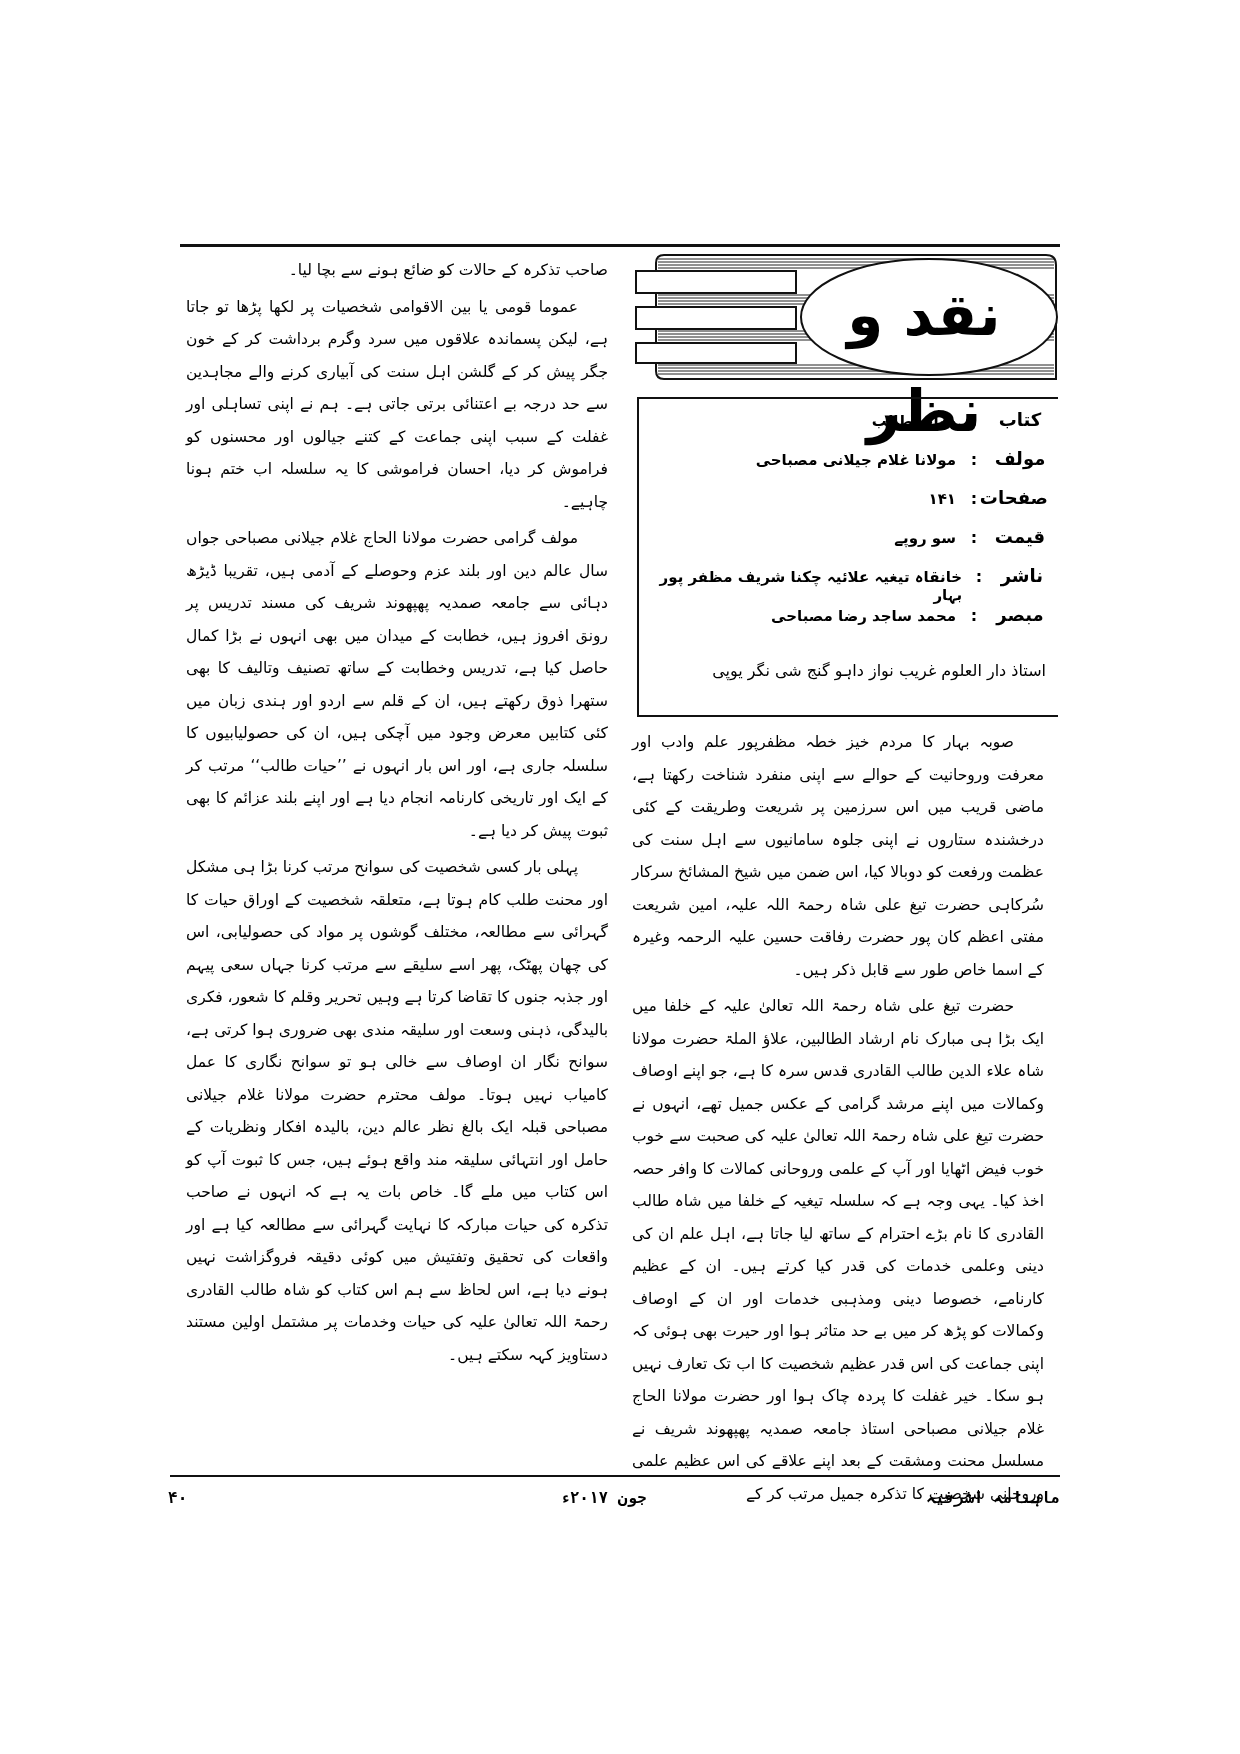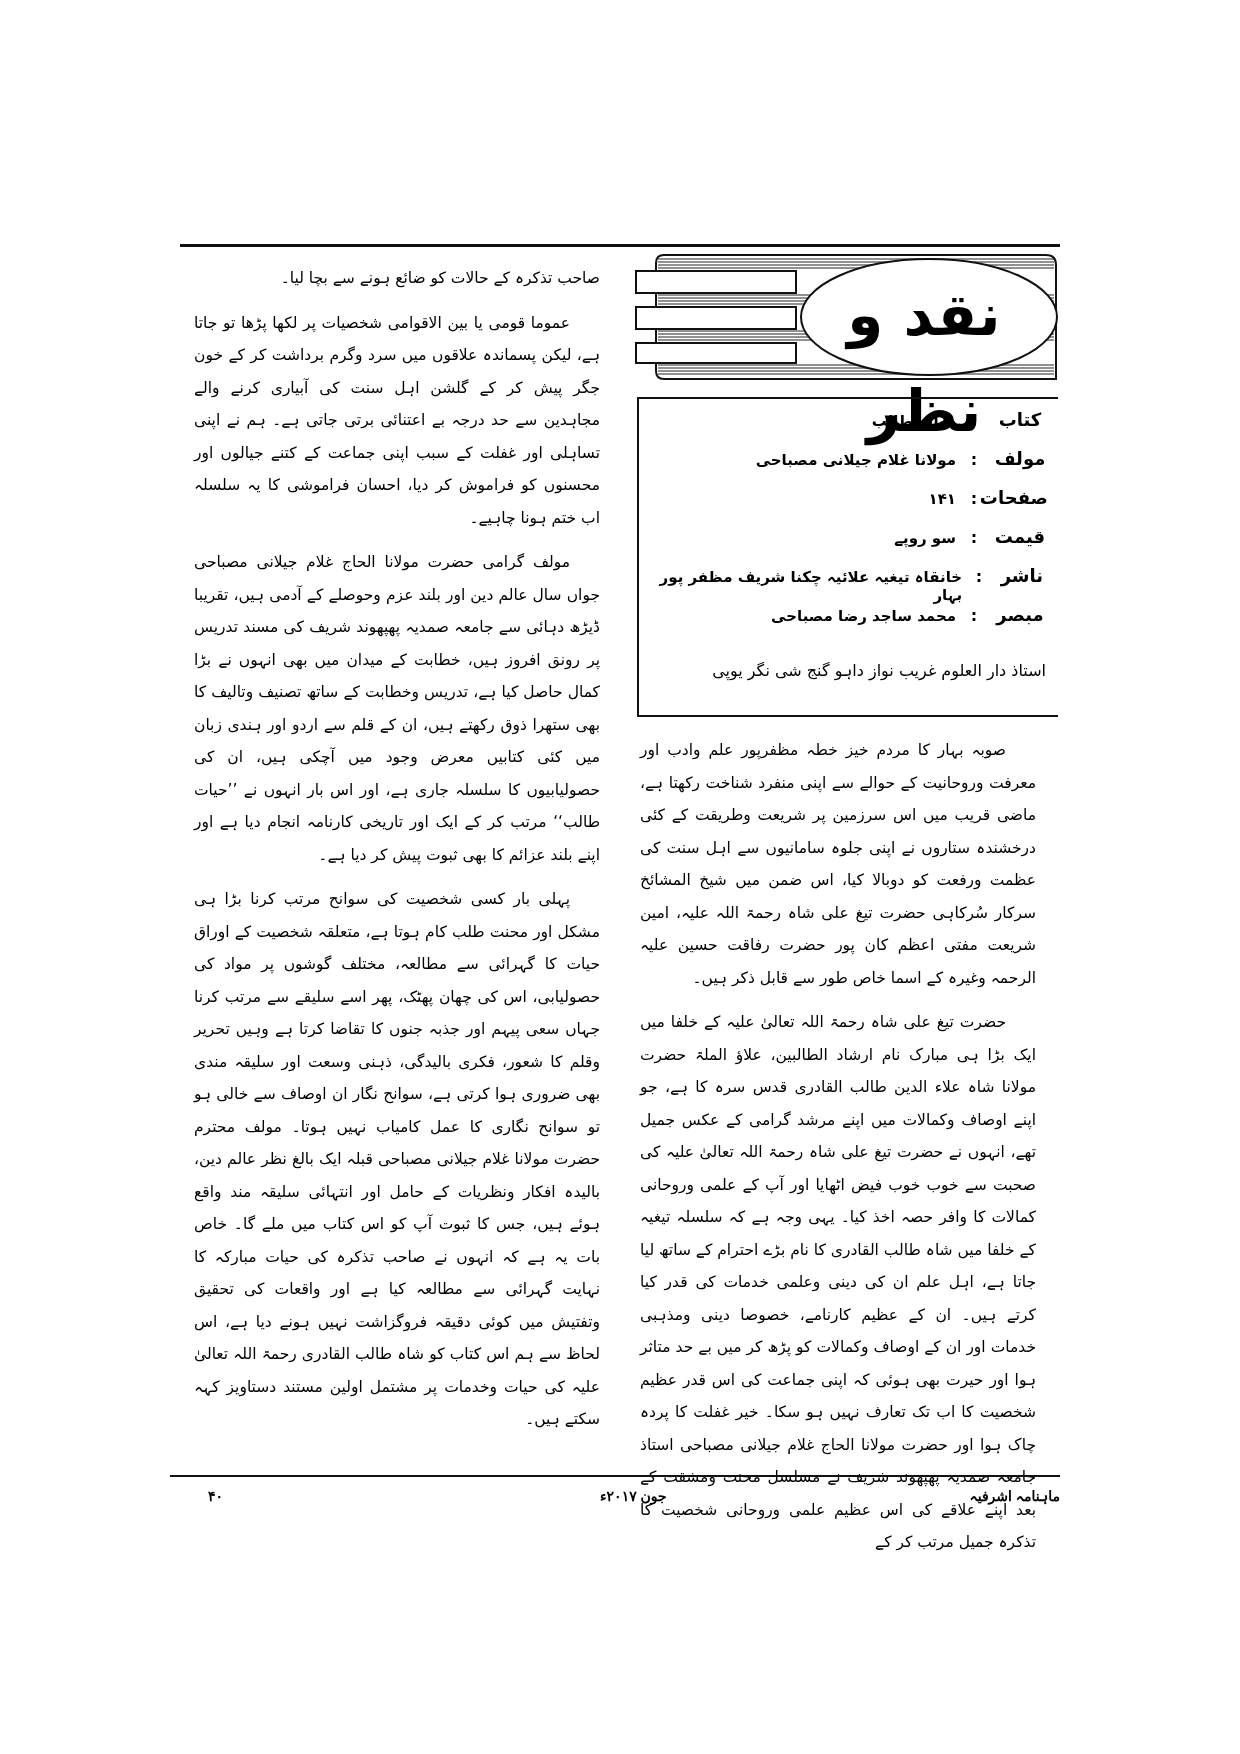--- a/index.html
+++ b/index.html
@@ -4,21 +4,21 @@
 <style>
   html, body { margin: 0; padding: 0; background: #ffffff; }
   body { width: 1240px; height: 1754px; position: relative; overflow: hidden;
          font-family: "DejaVu Sans", sans-serif; color: #000; }
   .page { position: absolute; left: 0; top: 0; width: 1240px; height: 1754px; }
   .rule-top { position: absolute; left: 180px; top: 244px; width: 880px; height: 3px; background: #111; }
   .rule-bottom { position: absolute; left: 170px; top: 1475px; width: 890px; height: 2px; background: #111; }
 
   .col { position: absolute; direction: rtl; text-align: justify; text-align-last: right;
          font-family: "DejaVu Sans", sans-serif; font-size: 15.5px; line-height: 32.5px; }
-  .col p { margin: 12px; }
+  .col p { margin: 4px; }
   .col .indent { text-indent: 30px; }
   .col-left { left: 182px; top: 250px; width: 430px; }
   .col-right { left: 628px; top: 722px; width: 420px; }
 
   
   .banner { position: absolute; left: 634px; top: 253px; width: 424px; height: 128px; }
   .banner svg { position: absolute; left: 0; top: 0; }
   .banner-title { position: absolute; left: 160px; top: 14px; width: 260px; height: 96px;
                   direction: rtl; text-align: center; font-family: "DejaVu Sans", sans-serif;
                   font-size: 58px; font-weight: bold; line-height: 96px; }
@@ -27,21 +27,21 @@
   .infobox { position: absolute; left: 637px; top: 397px; width: 421px; height: 320px;
              border: 2px solid #111; border-right: none; box-sizing: border-box; }
   .info-rows { position: absolute; right: 10px; top: 10px; width: 400px; direction: rtl; }
   .info-row { display: flex; flex-direction: row; align-items: baseline; height: 39px; }
   .info-label { width: 56px; font-weight: bold; font-size: 18px; text-align: center; }
   .info-sep { width: 36px; text-align: center; font-weight: bold; font-size: 16px; }
   .info-value { font-weight: bold; font-size: 15px; text-align: right; }
   .info-affil { position: absolute; right: 12px; top: 262px; direction: rtl; font-weight: normal; font-size: 16px; }
 
   
-  .footer { position: absolute; top: 1488px; font-family: Liberation Sans, sans-serif; font-size: 14px; font-weight: bold; direction: rtl; margin-left: 40px; }
+  .footer { position: absolute; top: 1488px; font-family: Liberation Mono, monospace; font-size: 16px; font-weight: bold; direction: rtl; }
   .footer-mag { right: 180px; }
   .footer-date { left: 560px; }
   .footer-page { left: 168px; }
 </style>
 </head>
 <body>
 
 <div class="page">
 
   <div class="rule-top"></div>

